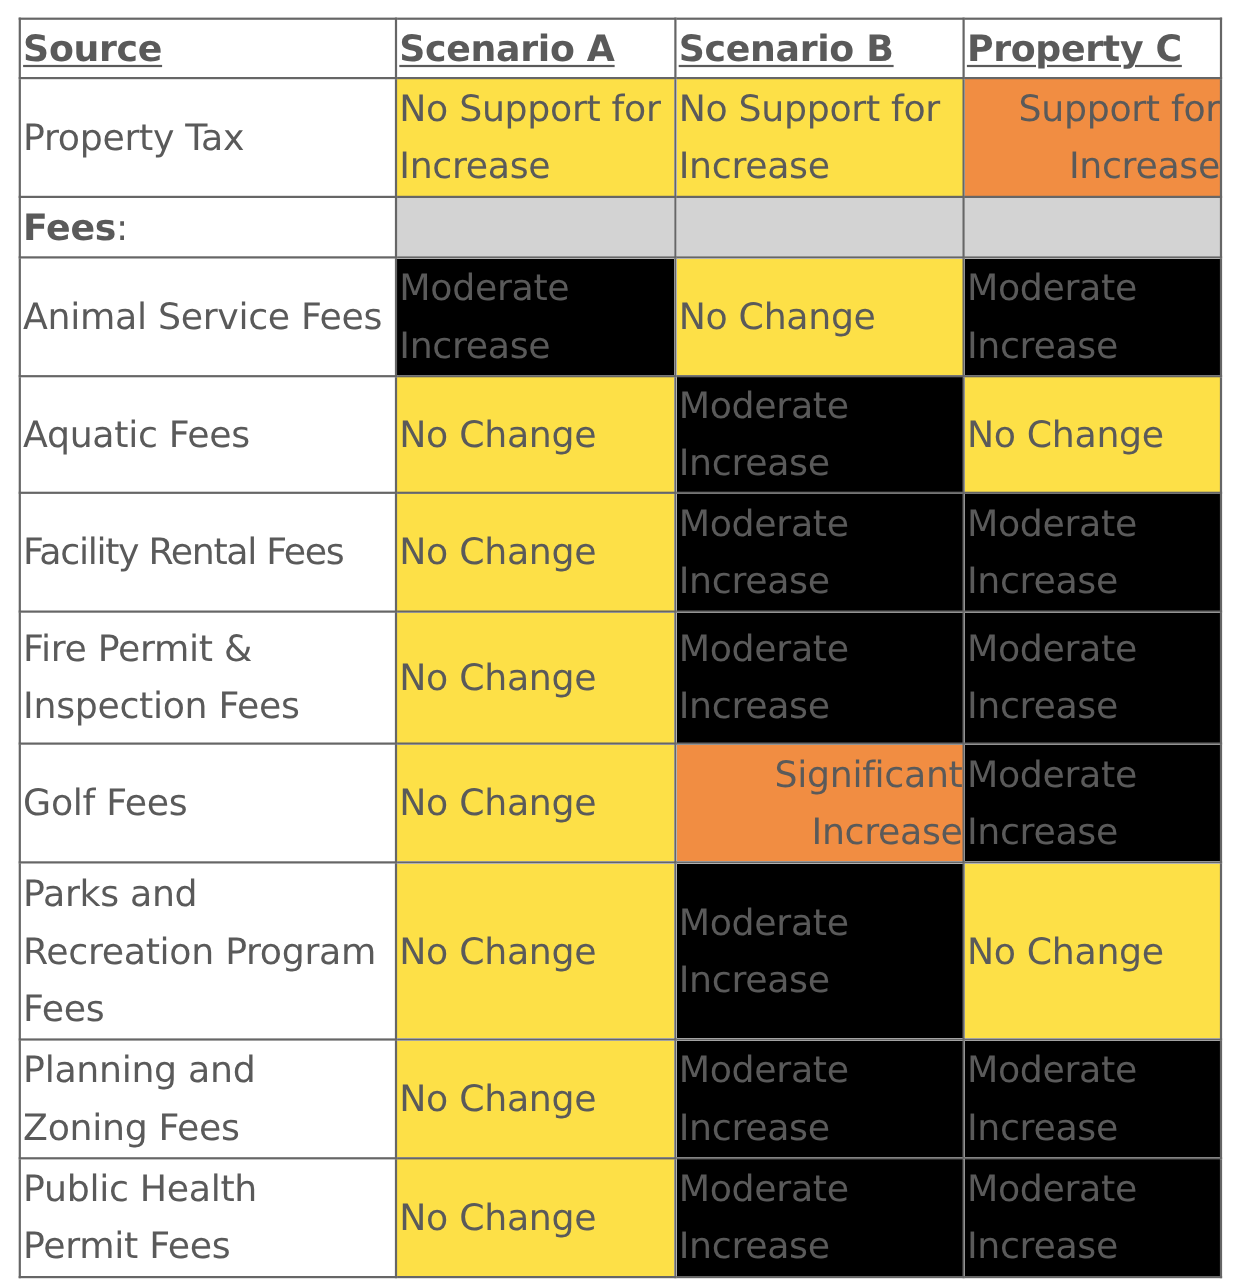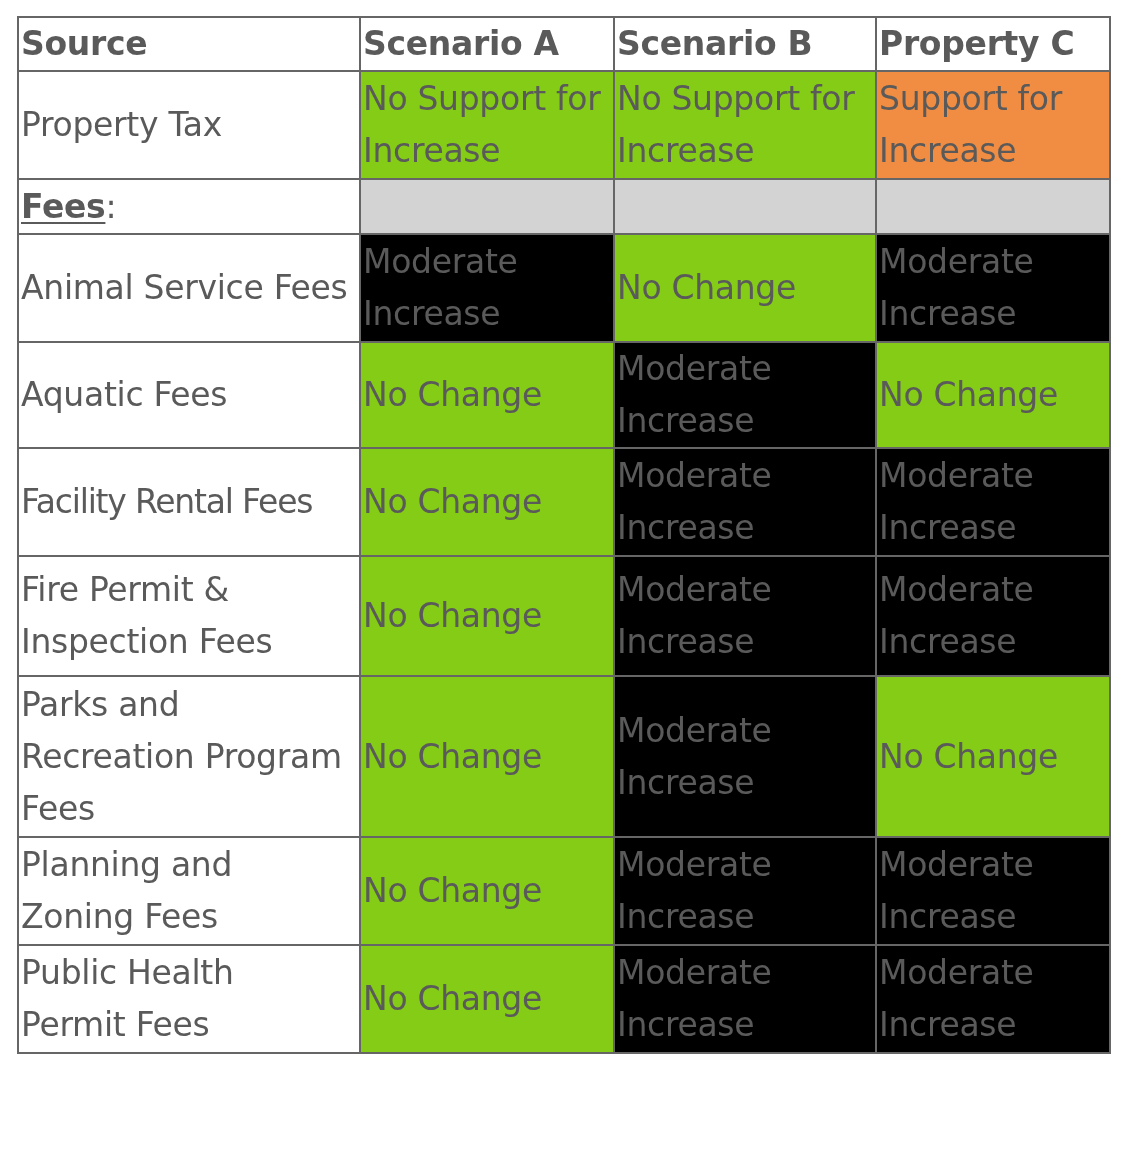--- a/index.html
+++ b/index.html
@@ -14,25 +14,25 @@
     table-layout: fixed;
   }
   .tbl td {
     border: 2px solid #666666;
     padding: 0 0 0 2px;
     vertical-align: middle;
     overflow: hidden;
     white-space: normal;
     letter-spacing: -0.3px;
   }
-  .tbl .hdr td { font-weight: bold; text-decoration-thickness: 2px; text-underline-offset: 4px; height: 51px; margin-left: 10px; }
-  .fees-label b { text-decoration: underline; text-decoration-thickness: 2px; text-underline-offset: 4px; text-align: center; }
-  .lvl-none { background: #84cc16; }
+  .tbl .hdr td { font-weight: bold; text-decoration: underline; text-decoration-thickness: 2px; text-underline-offset: 4px; height: 51px; margin-left: 10px; }
+  .fees-label b { text-decoration-thickness: 2px; text-underline-offset: 4px; text-align: center; }
+  .lvl-none { background: #fde047; }
   .lvl-moderate { background: #000000; }
-  .lvl-significant { background: #f18d42; }
+  .lvl-significant { background: #f18d42; text-align: right; }
   .lvl-gray { background: #d3d3d3; }
   .c0 { width: 342px; }
   .c1 { width: 254px; }
   .c2 { width: 262px; }
   .c3 { width: 234px; }
 </style>
 </head>
 <body>
 
 <table class="tbl">
@@ -78,20 +78,26 @@
     <td class="lvl-none">No Change</td>
     <td class="lvl-moderate">Moderate Increase</td>
     <td class="lvl-moderate">Moderate Increase</td>
   </tr>
   <tr style="height:120px">
     <td>Fire Permit &amp; Inspection Fees</td>
     <td class="lvl-none">No Change</td>
     <td class="lvl-moderate">Moderate Increase</td>
     <td class="lvl-moderate">Moderate Increase</td>
   </tr>
+  <tr style="height:108px">
+    <td>Golf Fees</td>
+    <td class="lvl-none">No Change</td>
+    <td class="lvl-significant">Significant Increase</td>
+    <td class="lvl-moderate">Moderate Increase</td>
+  </tr>
   <tr style="height:161px">
     <td style="">Parks and Recreation Program Fees</td>
     <td class="lvl-none">No Change</td>
     <td class="lvl-moderate">Moderate Increase</td>
     <td class="lvl-none">No Change</td>
   </tr>
   <tr style="height:108px">
     <td style="padding-right:60px">Planning and Zoning Fees</td>
     <td class="lvl-none">No Change</td>
     <td class="lvl-moderate">Moderate Increase</td>

